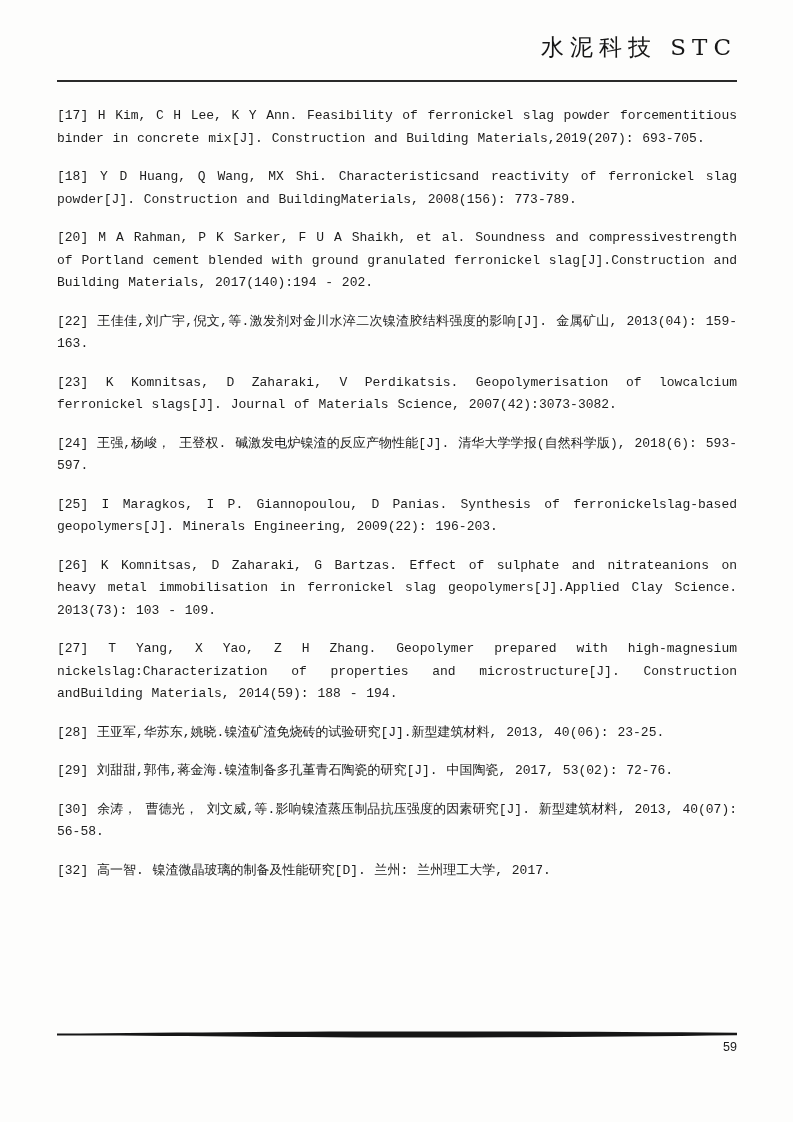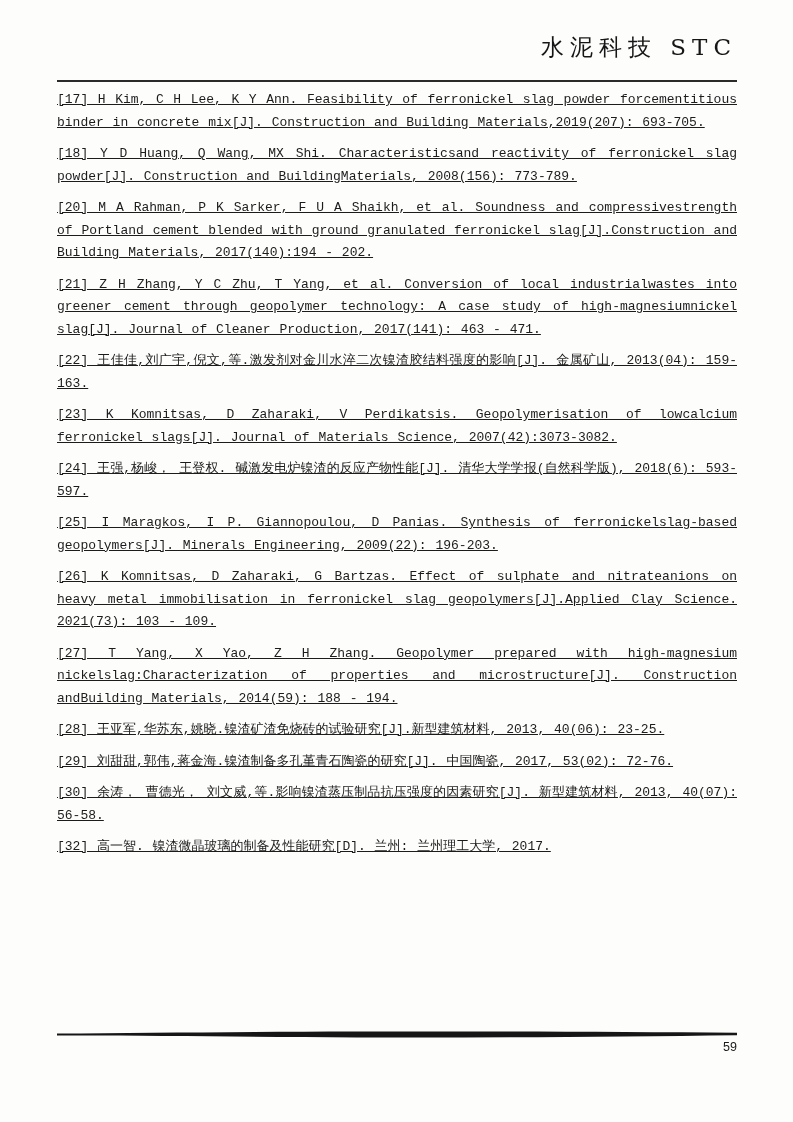--- a/index.html
+++ b/index.html
@@ -34,27 +34,26 @@
   }
   .refs {
     position: absolute;
     top: 89px;
     left: 57px;
     width: 680px;
     height: 905px;
     overflow: hidden;
   }
   .ref {
-    margin: 0 0 9px 0;
+    margin: 16px 0 9px 0;
     font-size: 13px;
     line-height: 22.5px;
     text-align: justify;
     text-justify: inter-word;
     word-spacing: 1px;
-    text-decoration: underline;
   }
   .footer-rule-svg {
     position: absolute;
     top: 1030px;
     left: 57px;
     width: 680px;
     height: 9px;
     display: block;
   }
   .footer-row {
@@ -86,26 +85,25 @@
 <div class="page">
 
   <div class="journal-title">水泥科技 STC</div>
 
   <div class="header-rule"></div>
 
   <div class="refs">
     <p class="ref">[17] H Kim, C H Lee, K Y Ann. Feasibility of ferronickel slag powder forcementitious binder in concrete mix[J]. Construction and Building Materials,2019(207): 693-705.</p>
     <p class="ref">[18] Y D Huang, Q Wang, MX Shi. Characteristicsand reactivity of ferronickel slag powder[J]. Construction and BuildingMaterials, 2008(156): 773-789.</p>
     <p class="ref">[20] M A Rahman, P K Sarker, F U A Shaikh, et al. Soundness and compressivestrength of Portland cement blended with ground granulated ferronickel slag[J].Construction and Building Materials, 2017(140):194 - 202.</p>
-    <p class="ref">[21] Z H Zhang, Y C Zhu, T Yang, et al. Conversion of local industrialwastes into greener cement through geopolymer technology: A case study of high-magnesiumnickel slag[J]. Journal of Cleaner Production, 2017(141): 463 - 471.</p>
     <p class="ref">[22] 王佳佳,刘广宇,倪文,等.激发剂对金川水淬二次镍渣胶结料强度的影响[J].  金属矿山, 2013(04): 159-163.</p>
     <p class="ref">[23] K Komnitsas, D Zaharaki, V Perdikatsis. Geopolymerisation of lowcalcium ferronickel slags[J]. Journal of Materials Science, 2007(42):3073-3082.</p>
     <p class="ref">[24] 王强,杨峻， 王登权.  碱激发电炉镍渣的反应产物性能[J].  清华大学学报(自然科学版), 2018(6): 593-597.</p>
     <p class="ref">[25] I Maragkos, I P. Giannopoulou, D Panias. Synthesis of ferronickelslag-based geopolymers[J]. Minerals Engineering, 2009(22): 196-203.</p>
-    <p class="ref">[26] K Komnitsas, D Zaharaki, G Bartzas. Effect of sulphate and nitrateanions on heavy metal immobilisation in ferronickel slag geopolymers[J].Applied Clay Science. 2021(73): 103 - 109.</p>
+    <p class="ref">[26] K Komnitsas, D Zaharaki, G Bartzas. Effect of sulphate and nitrateanions on heavy metal immobilisation in ferronickel slag geopolymers[J].Applied Clay Science. 2013(73): 103 - 109.</p>
     <p class="ref">[27] T Yang, X Yao, Z H Zhang. Geopolymer prepared with high-magnesium nickelslag:Characterization of properties and microstructure[J]. Construction andBuilding Materials, 2014(59): 188 - 194.</p>
     <p class="ref">[28] 王亚军,华苏东,姚晓.镍渣矿渣免烧砖的试验研究[J].新型建筑材料, 2013, 40(06): 23-25.</p>
     <p class="ref">[29] 刘甜甜,郭伟,蒋金海.镍渣制备多孔堇青石陶瓷的研究[J].  中国陶瓷, 2017, 53(02): 72-76.</p>
     <p class="ref">[30] 余涛， 曹德光， 刘文威,等.影响镍渣蒸压制品抗压强度的因素研究[J].  新型建筑材料, 2013, 40(07): 56-58.</p>
     <p class="ref">[32] 高一智.  镍渣微晶玻璃的制备及性能研究[D].  兰州:  兰州理工大学, 2017.</p>
   </div>
 
   <svg class="footer-rule-svg" viewBox="0 0 680 9" preserveAspectRatio="none">
     <path d="M0,3.5 C90,3.0 180,1.8 300,1.5 C430,1.2 560,1.8 680,2.8
              L680,5.2 C560,6.8 430,7.8 300,7.4 C180,7.0 90,5.2 0,5.5 Z" fill="#161616"></path>

